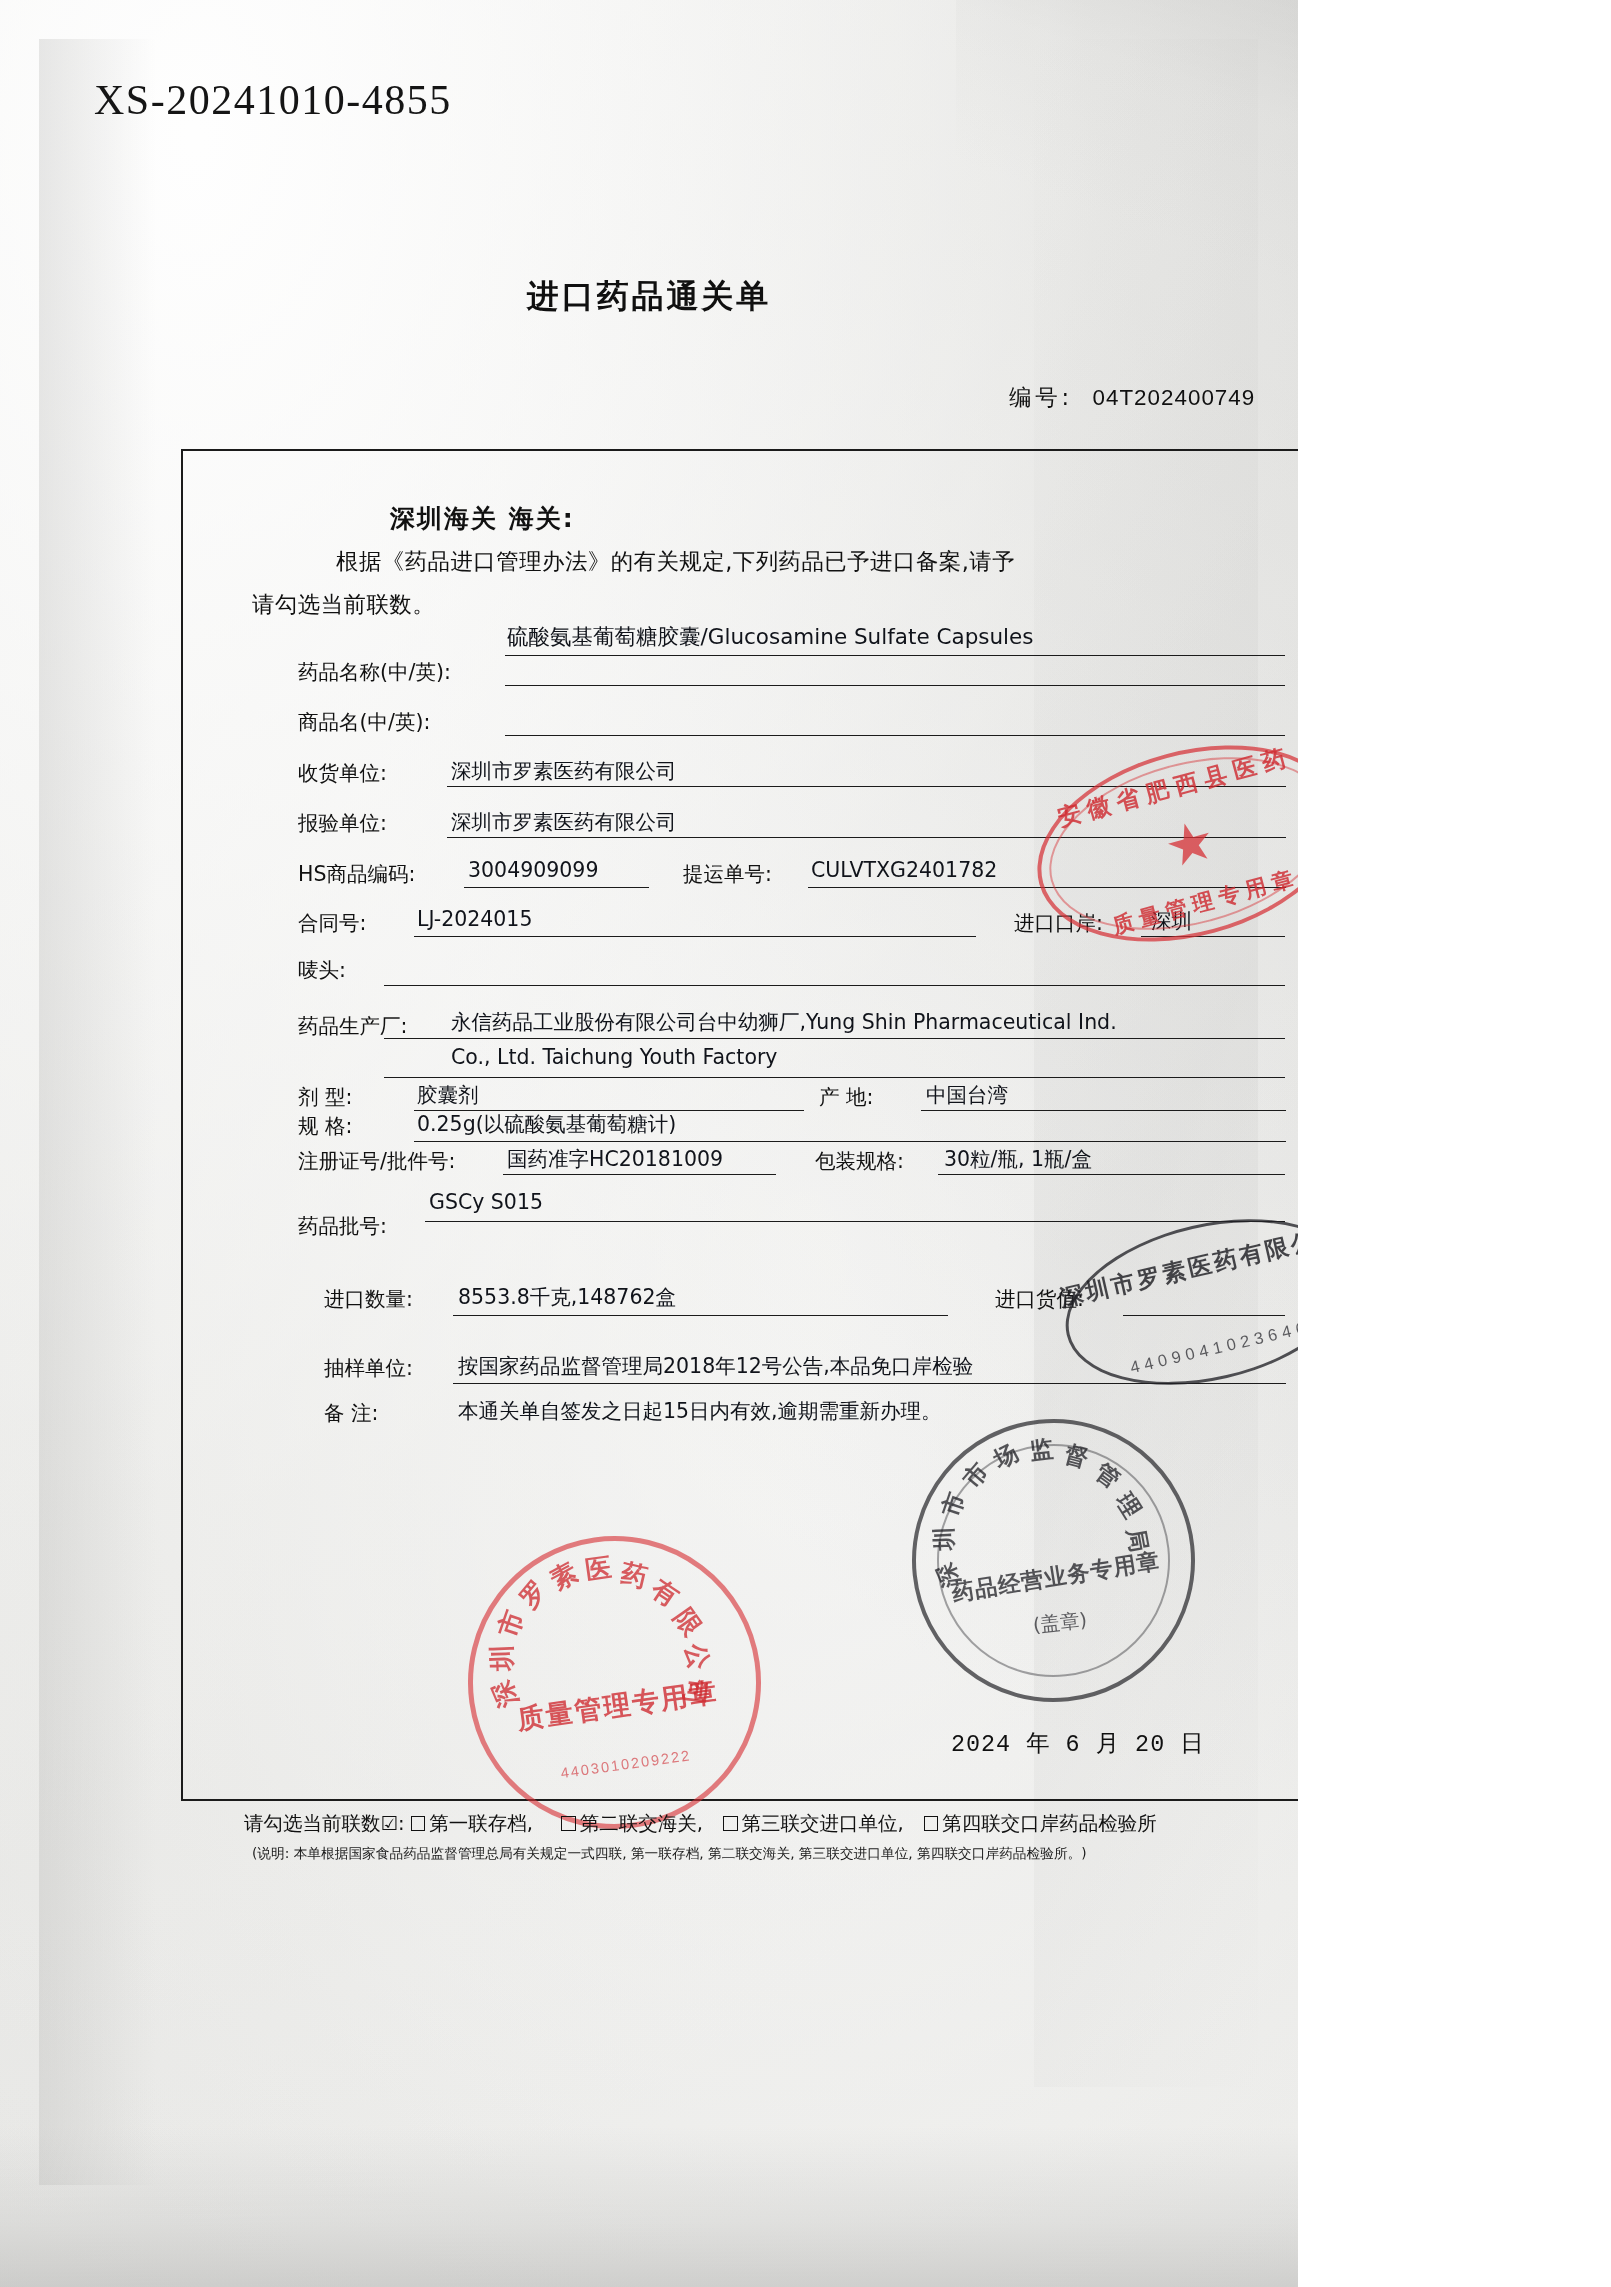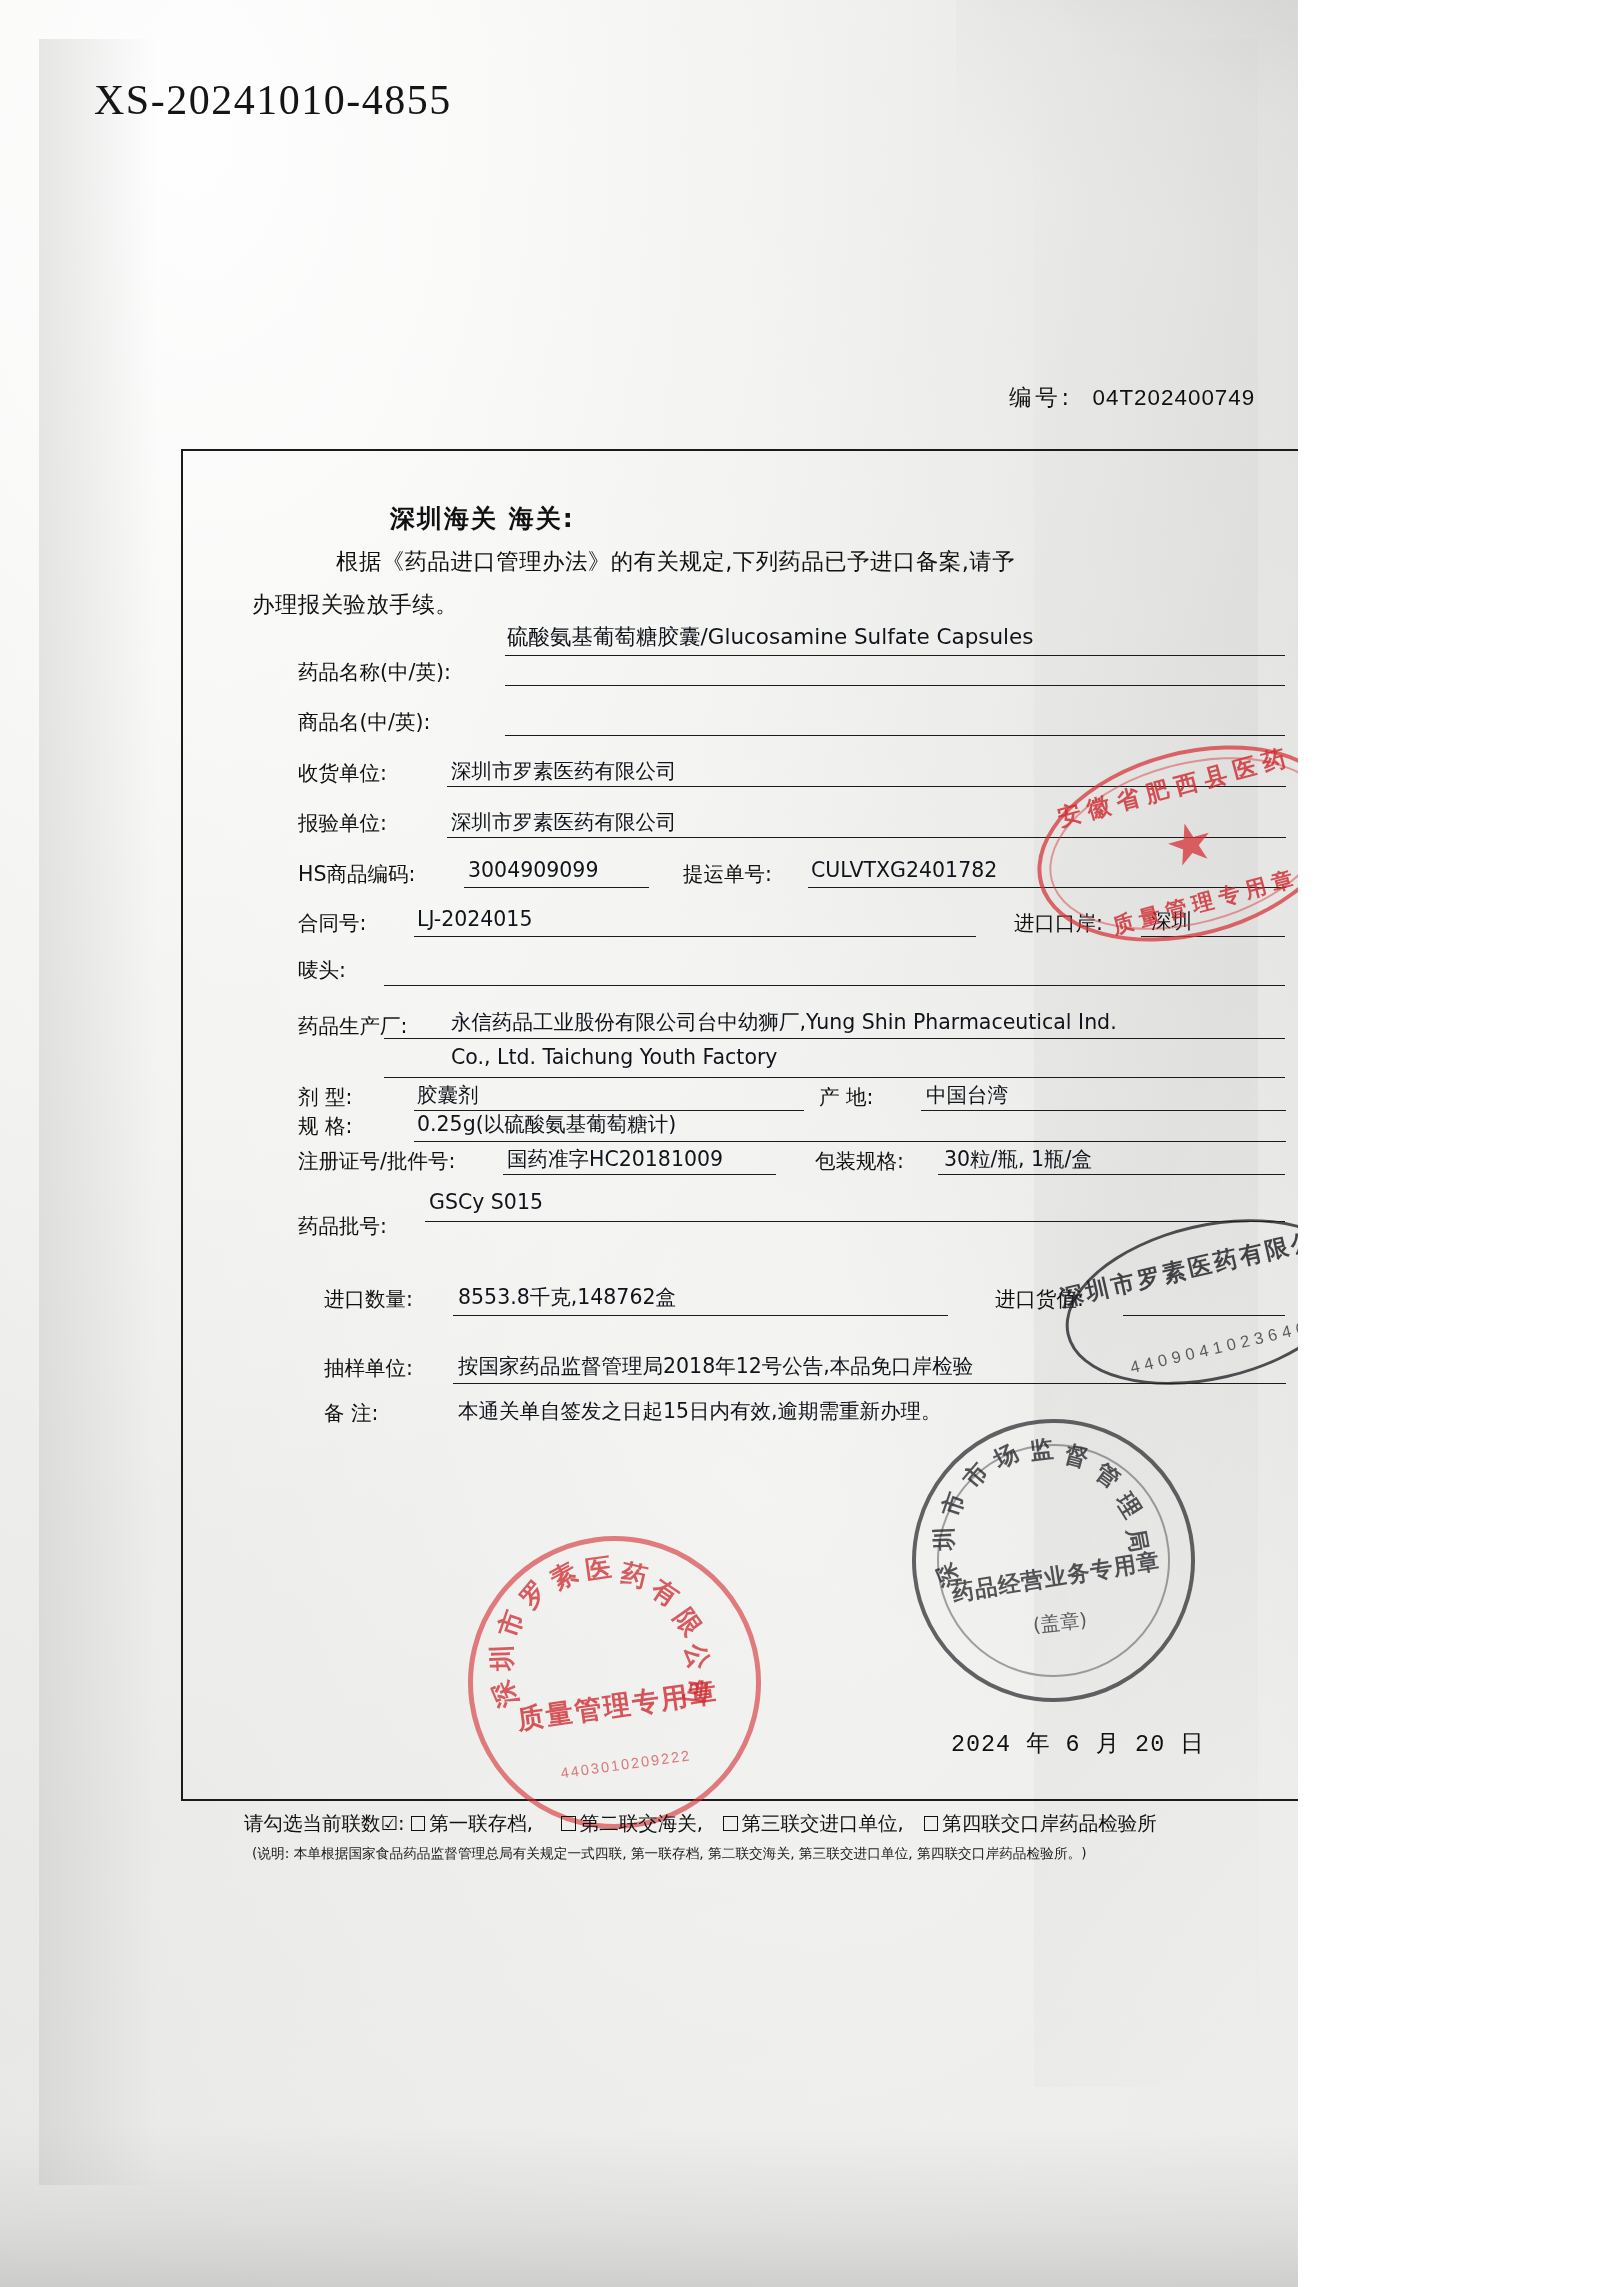--- a/index.html
+++ b/index.html
@@ -333,30 +333,31 @@
   <div class="paper"></div>
   <div class="smudge sm1"></div>
   <div class="smudge sm2"></div>
   <div class="smudge sm3"></div>
   <div class="smudge sm4"></div>
   <div class="smudge sm5"></div>
 
   <div id="ref-code">XS-20241010-4855</div>
   <div id="hand-mark">1フ</div>
 
+  <div id="doc-title" class="cn">进口药品通关单</div>
 
   <div id="doc-number">
     <span class="cn label">编号:</span><span class="value">04T202400749</span>
   </div>
 
   <div id="frame"></div>
 
   <div class="txt cn" id="hdr1">深圳海关  海关:</div>
   <div class="txt cn" id="hdr2">根据《药品进口管理办法》的有关规定,下列药品已予进口备案,请予</div>
-  <div class="txt cn" id="hdr3">办理报关验放手续。</div>
+  <div class="txt cn" id="hdr3">请勾选当前联数。</div>
 
   <div class="txt label-cn" style="left:298px; top:658px;">药品名称(中/英):</div>
   <div class="txt fill" style="left:507px; top:622px; font-size:21.5px;">硫酸氨基葡萄糖胶囊/Glucosamine  Sulfate  Capsules</div>
   <div class="rule" style="left:505px; top:655px; width:780px;"></div>
   <div class="rule" style="left:505px; top:685px; width:780px;"></div>
 
   <div class="txt label-cn" style="left:298px; top:708px;">商品名(中/英):</div>
   <div class="txt fill" style="left:507px; top:708px;"></div>
   <div class="rule" style="left:505px; top:735px; width:780px;"></div>
 

